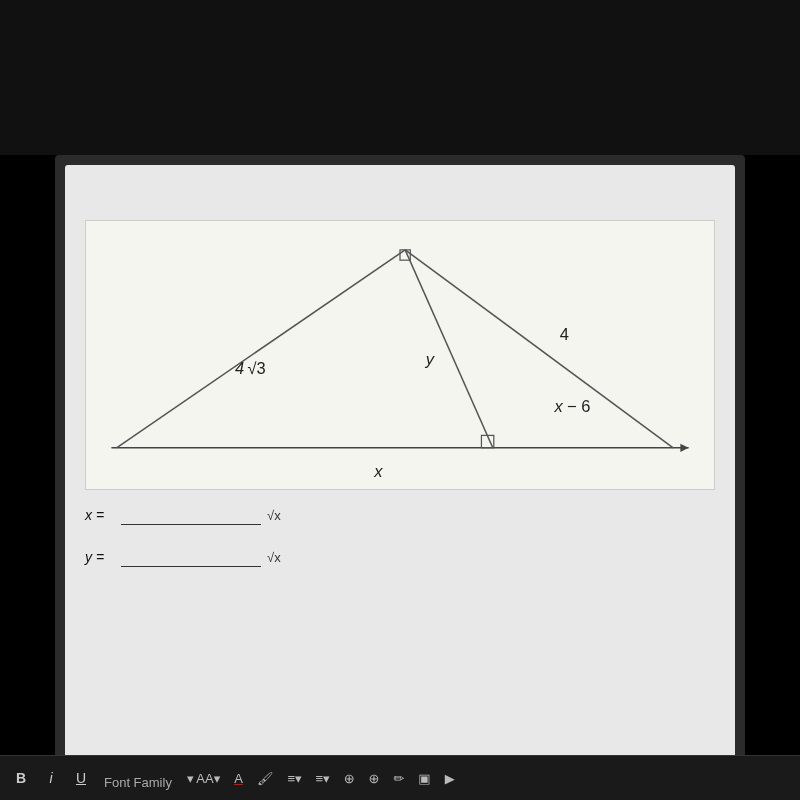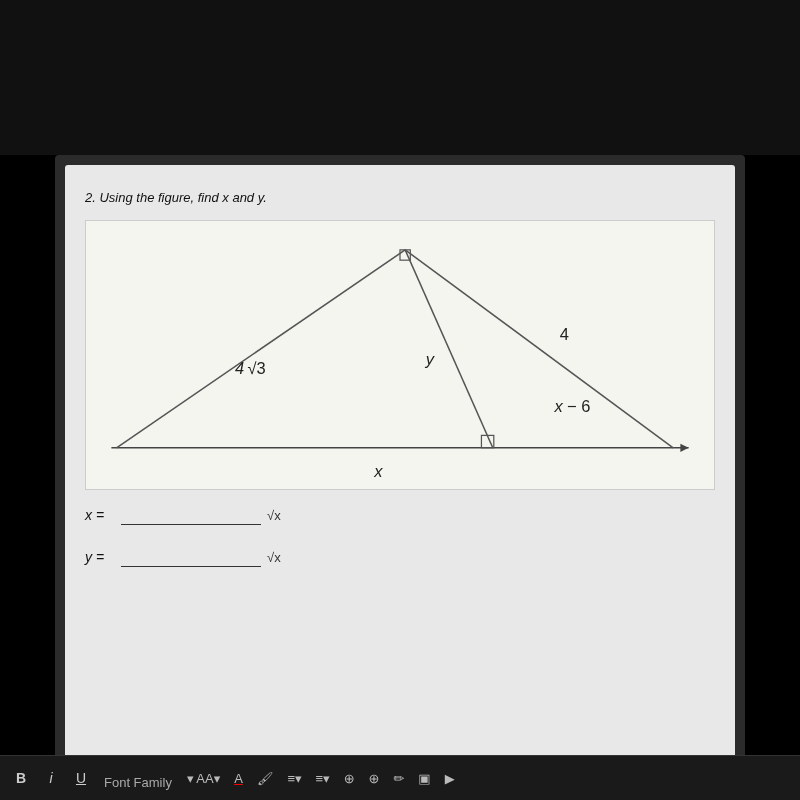--- a/index.html
+++ b/index.html
@@ -149,21 +149,20 @@
     }
   </style>
 </head>
 <body>
 
 <div class="top-black"></div>
 
 <div class="content-card">
   <div class="document-area">
 
-    <div class="question-label">2. Using the figure, find x and y.</div>
 
     <div class="figure-box">
       <svg class="figure-svg" viewBox="0 0 580 260">
 
         <line x1="10" y1="220" x2="570" y2="220" stroke="#444" stroke-width="1.5"></line>
 
         <polygon points="570,220 562,216 562,224" fill="#444"></polygon>
 
         <line x1="15" y1="220" x2="295" y2="28" stroke="#555" stroke-width="1.5"></line>
 

